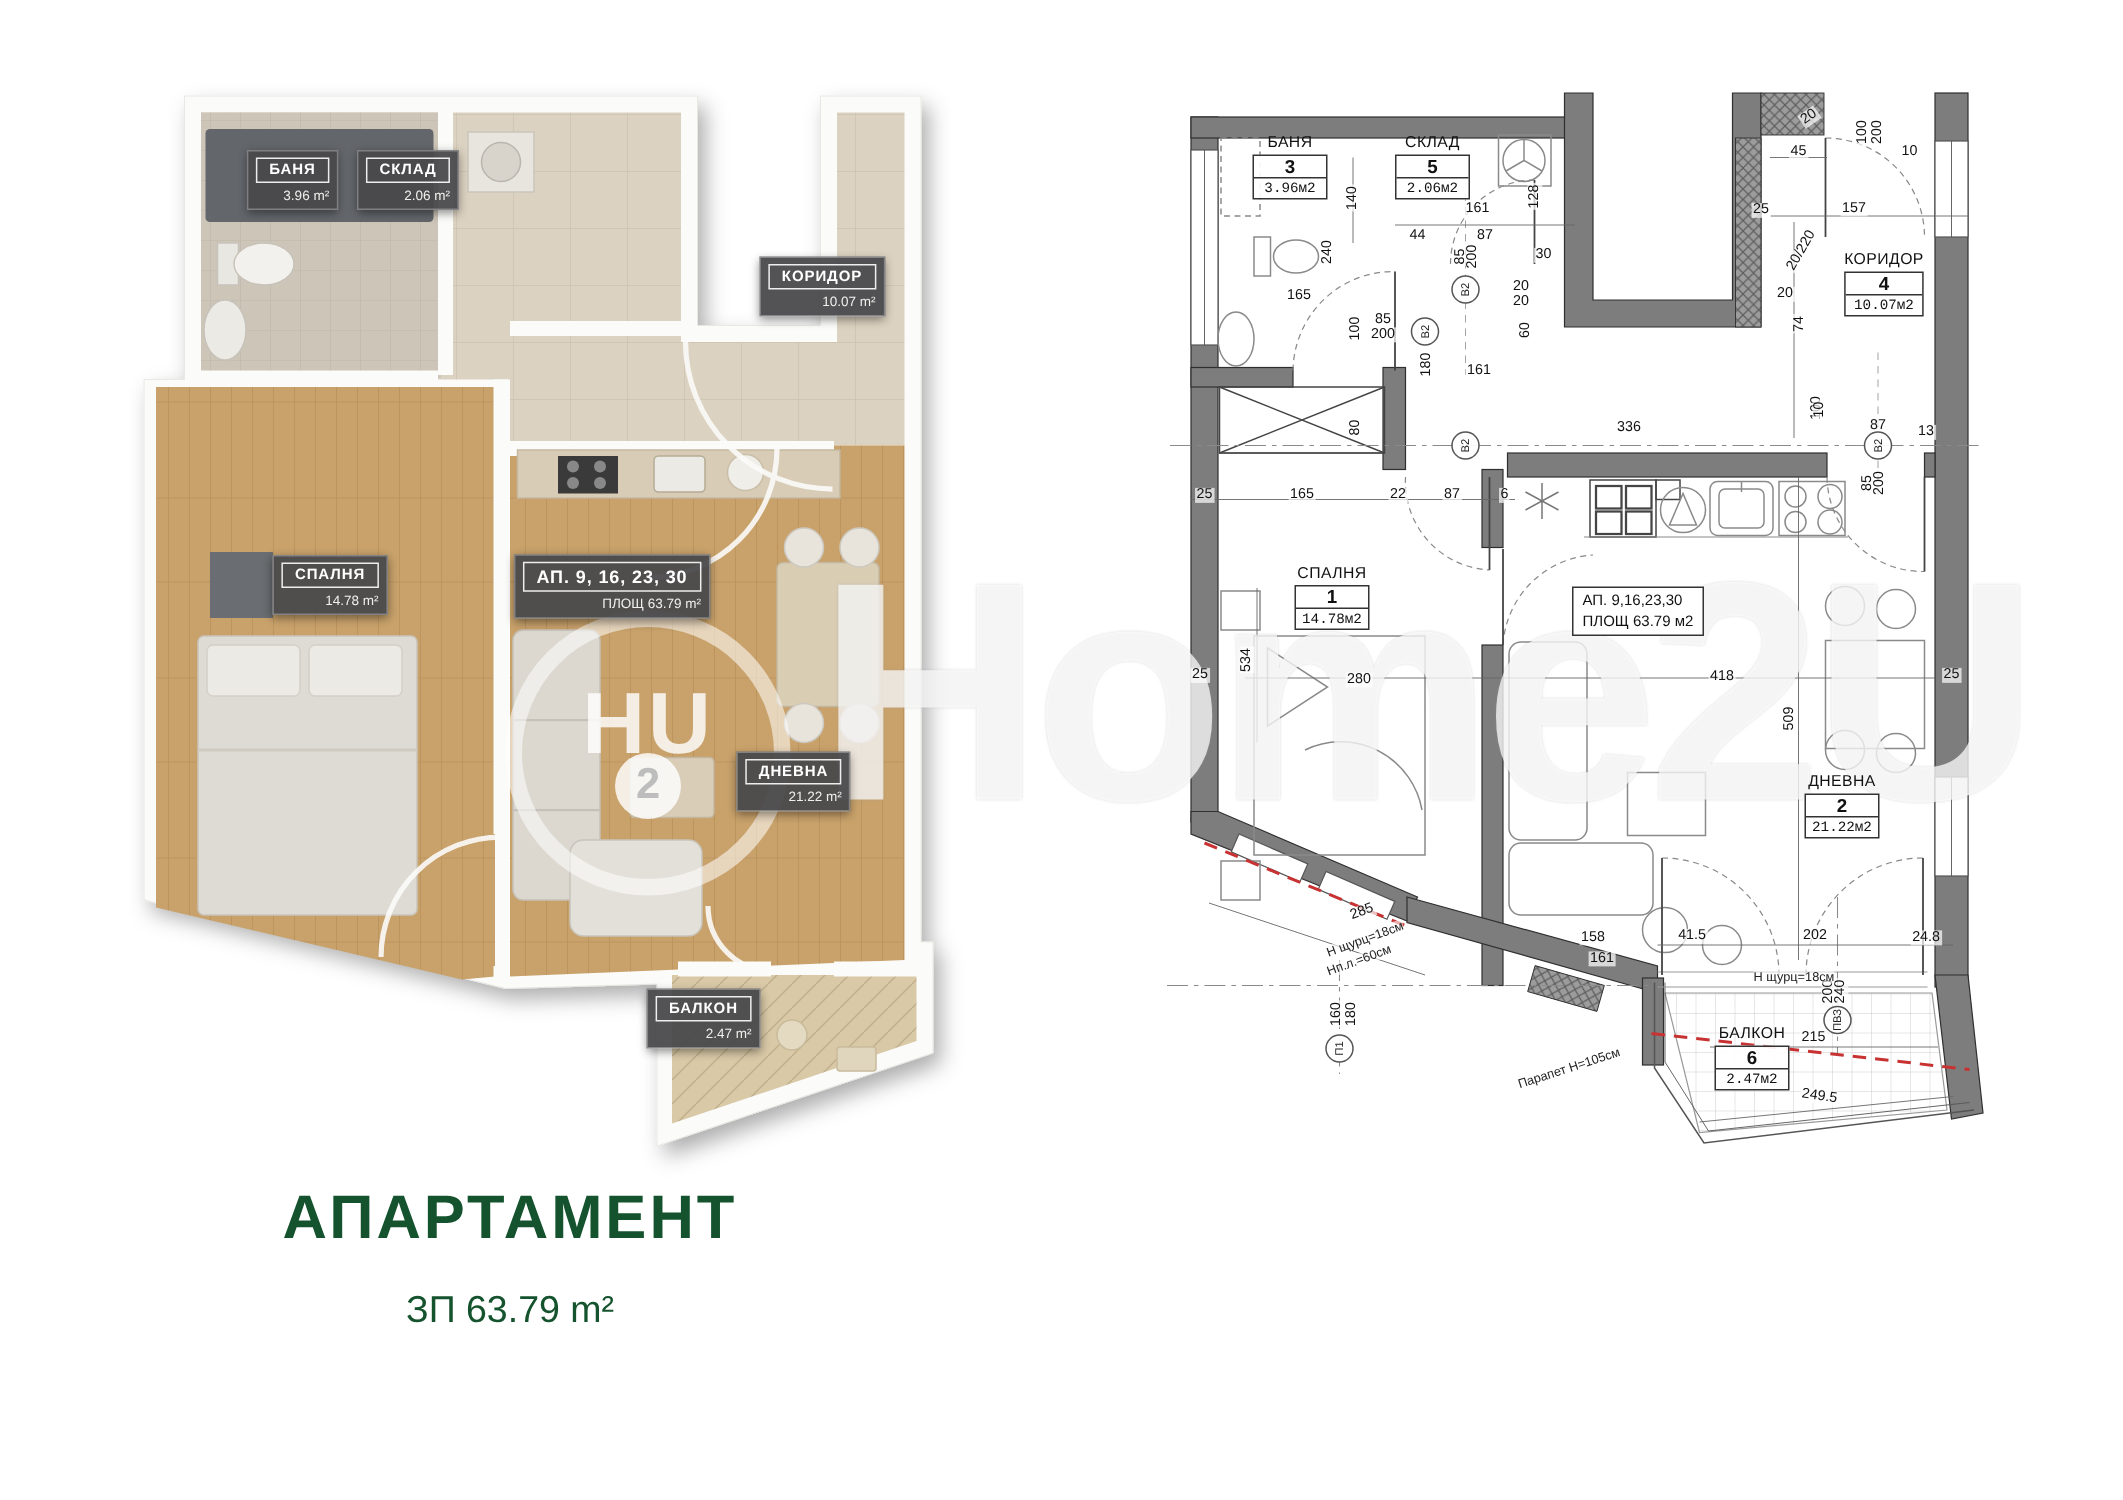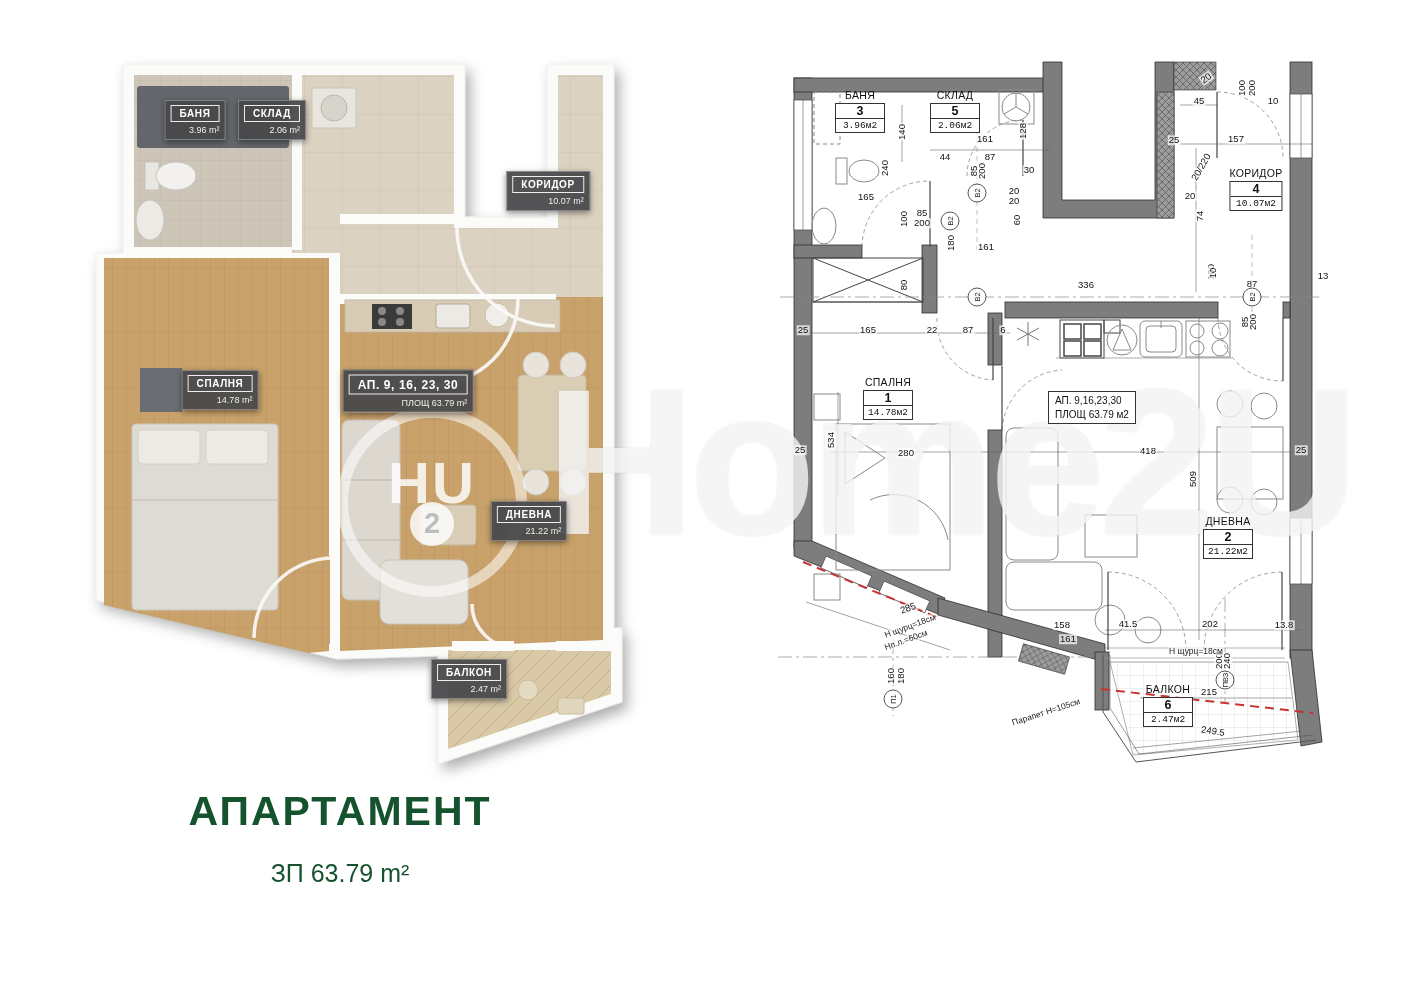--- a/index.html
+++ b/index.html
@@ -415,21 +415,21 @@
       <span class="pos dim" style="left: 1242px; top: 88px; transform: translate(-50%, -50%) rotate(-90deg);">100</span>
       <span class="pos dim" style="left: 1252px; top: 88px; transform: translate(-50%, -50%) rotate(-90deg);">200</span>
       <span class="pos dim" style="left: 1273px; top: 101px; transform: translate(-50%, -50%) rotate(0deg);">10</span>
       <span class="pos dim" style="left: 1174px; top: 140px; transform: translate(-50%, -50%) rotate(0deg);">25</span>
       <span class="pos dim" style="left: 1236px; top: 139px; transform: translate(-50%, -50%) rotate(0deg);">157</span>
       <span class="pos dim" style="left: 1201px; top: 167px; transform: translate(-50%, -50%) rotate(-60deg);">20/220</span>
       <span class="pos dim" style="left: 1190px; top: 196px; transform: translate(-50%, -50%) rotate(0deg);">20</span>
       <span class="pos dim" style="left: 1200px; top: 216px; transform: translate(-50%, -50%) rotate(-90deg);">74</span>
       <span class="pos dim" style="left: 1211px; top: 272px; transform: translate(-50%, -50%) rotate(-90deg);">100</span>
       <span class="pos dim" style="left: 1252px; top: 284px; transform: translate(-50%, -50%) rotate(0deg);">87</span>
-      <span class="pos dim" style="left: 1284px; top: 276px; transform: translate(-50%, -50%) rotate(0deg); margin-left: 39px;">13</span>
+      <span class="pos dim" style="left: 1284px; top: 288px; transform: translate(-50%, -50%) rotate(0deg);">13</span>
       <span class="pos dim" style="left: 1086px; top: 285px; transform: translate(-50%, -50%) rotate(0deg);">336</span>
       <span class="pos dim" style="left: 1213px; top: 273px; transform: translate(-50%, -50%) rotate(-90deg);">10</span>
       <span class="pos dim" style="left: 1245px; top: 322px; transform: translate(-50%, -50%) rotate(-90deg);">85</span>
       <span class="pos dim" style="left: 1253px; top: 322px; transform: translate(-50%, -50%) rotate(-90deg);">200</span>
       <span class="pos dim" style="left: 904px; top: 285px; transform: translate(-50%, -50%) rotate(-90deg);">80</span>
       <span class="pos dim" style="left: 803px; top: 330px; transform: translate(-50%, -50%) rotate(0deg);">25</span>
       <span class="pos dim" style="left: 868px; top: 330px; transform: translate(-50%, -50%) rotate(0deg);">165</span>
       <span class="pos dim" style="left: 932px; top: 330px; transform: translate(-50%, -50%) rotate(0deg);">22</span>
       <span class="pos dim" style="left: 968px; top: 330px; transform: translate(-50%, -50%) rotate(0deg);">87</span>
       <span class="pos dim" style="left: 1003px; top: 330px; transform: translate(-50%, -50%) rotate(0deg);">6</span>
@@ -439,21 +439,21 @@
       <span class="pos dim" style="left: 906px; top: 453px; transform: translate(-50%, -50%) rotate(0deg);">280</span>
       <span class="pos dim" style="left: 1148px; top: 451px; transform: translate(-50%, -50%) rotate(0deg);">418</span>
       <span class="pos dim" style="left: 1193px; top: 479px; transform: translate(-50%, -50%) rotate(-90deg);">509</span>
       <span class="pos dim" style="left: 908px; top: 608px; transform: translate(-50%, -50%) rotate(-20deg);">285</span>
       <span class="pos dim" style="left: 1062px; top: 625px; transform: translate(-50%, -50%) rotate(0deg);">158</span>
       <span class="pos dim" style="left: 1068px; top: 639px; transform: translate(-50%, -50%) rotate(0deg);">161</span>
       <span class="pos dim" style="left: 891px; top: 676px; transform: translate(-50%, -50%) rotate(-90deg);">160</span>
       <span class="pos dim" style="left: 901px; top: 676px; transform: translate(-50%, -50%) rotate(-90deg);">180</span>
       <span class="pos dim" style="left: 1128px; top: 624px; transform: translate(-50%, -50%) rotate(0deg);">41.5</span>
       <span class="pos dim" style="left: 1210px; top: 624px; transform: translate(-50%, -50%) rotate(0deg);">202</span>
-      <span class="pos dim" style="left: 1284px; top: 625px; transform: translate(-50%, -50%) rotate(0deg);">13.8</span>
+      <span class="pos dim" style="left: 1284px; top: 625px; transform: translate(-50%, -50%) rotate(0deg);">24.8</span>
       <span class="pos dim" style="left: 1219px; top: 661px; transform: translate(-50%, -50%) rotate(-90deg);">200</span>
       <span class="pos dim" style="left: 1227px; top: 661px; transform: translate(-50%, -50%) rotate(-90deg);">240</span>
       <span class="pos dim" style="left: 1209px; top: 692px; transform: translate(-50%, -50%) rotate(0deg);">215</span>
       <span class="pos dim" style="left: 1213px; top: 731px; transform: translate(-50%, -50%) rotate(8deg);">249.5</span>
       <span class="pos note" style="left: 910px; top: 626px; transform: translate(-50%, -50%) rotate(-20deg);">Н щурц=18см</span>
       <span class="pos note" style="left: 906px; top: 640px; transform: translate(-50%, -50%) rotate(-20deg);">Нп.л.=60см</span>
       <span class="pos note" style="left: 1196px; top: 651px; transform: translate(-50%, -50%) rotate(0deg);">Н щурц=18см</span>
       <span class="pos note" style="left: 1046px; top: 712px; transform: translate(-50%, -50%) rotate(-18deg);">Парапет Н=105см</span>
       <span class="pos marker" style="left: 977px; top: 193px; transform: translate(-50%, -50%) rotate(-90deg);">B2</span>
       <span class="pos marker" style="left: 950px; top: 221px; transform: translate(-50%, -50%) rotate(-90deg);">B2</span>

